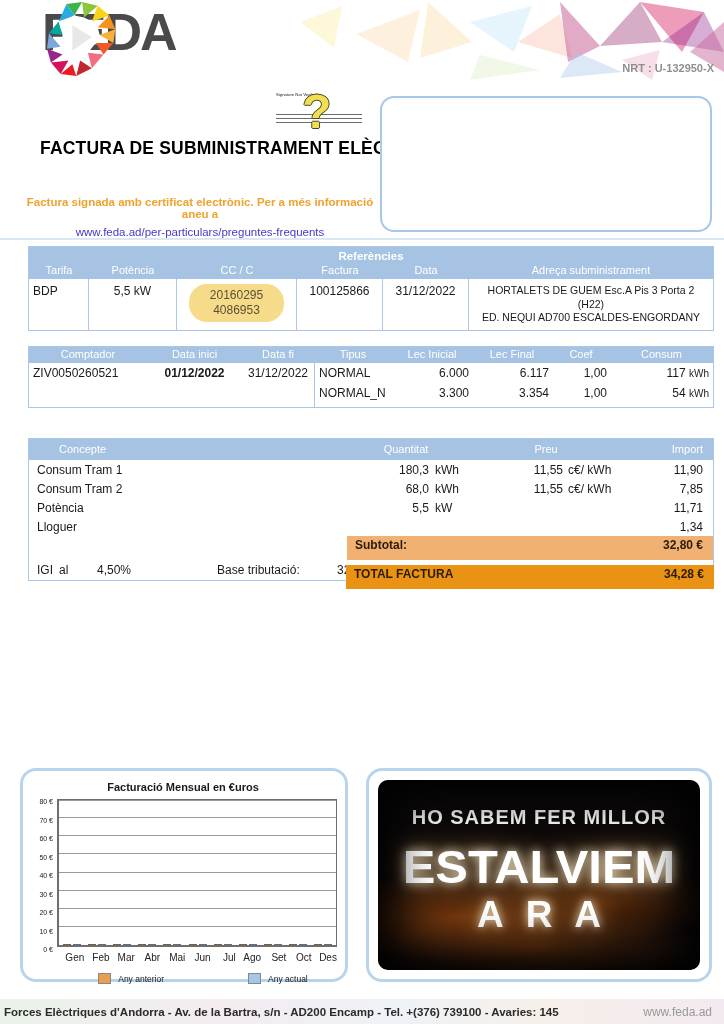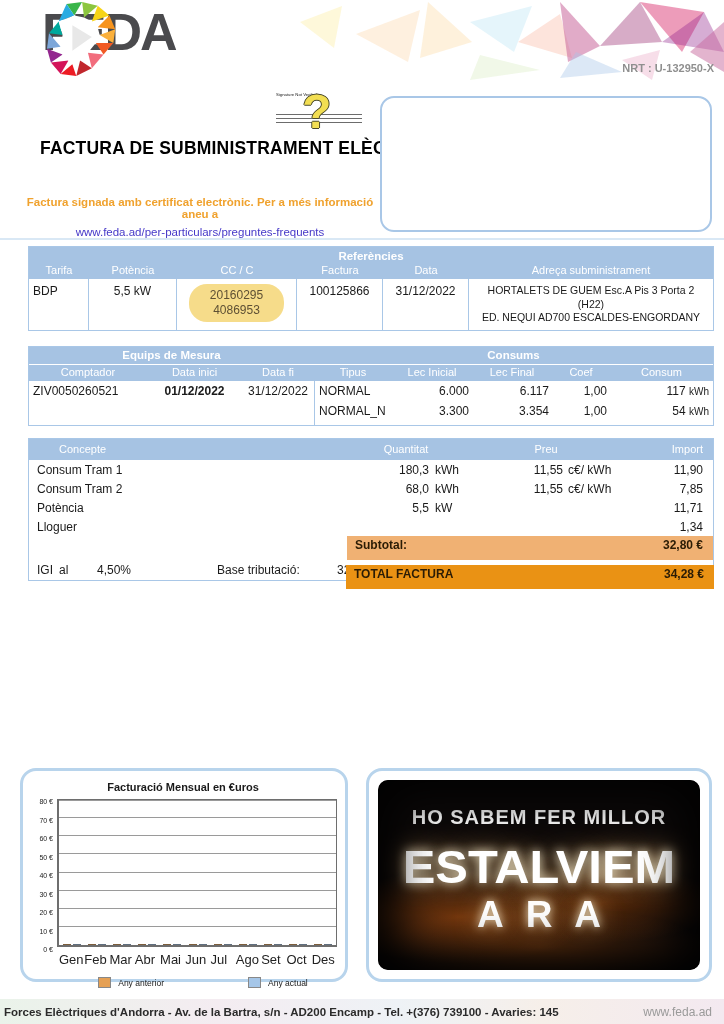--- a/index.html
+++ b/index.html
@@ -111,21 +111,21 @@
   }
   .chart-title { text-align:center; font-size:11px; font-weight:bold; margin:4px 0 6px; }
   .chart-body { display:flex; }
   .y-axis { width:28px; position:relative; height:150px; }
   .y-axis span { position:absolute; right:4px; font-size:7px; color:#222; }
   .plot { flex:1; height:148px; position:relative; border:1px solid #6e6e6e; border-left-width:2px; border-bottom-width:2px; display:flex; align-items:flex-end; background:#fff; }
   .gridline { position:absolute; left:0; width:100%; height:1px; background:#9a9a9a; }
   .bar-group { flex:1; display:flex; justify-content:center; align-items:flex-end; gap:2px; }
   .bar { width:8px; border:1px solid rgba(40,40,40,.55); border-bottom:none; }
   .x-labels { display:flex; margin-left:30px; }
-  .x-labels span { flex:1; text-align:left; font-size:13px; padding-top:3px; color:#222; }
+  .x-labels span { flex:1; text-align:right; font-size:10px; padding-top:3px; color:#222; }
   .legend { display:flex; justify-content:center; gap:44px; margin-top:10px; }
   .legend-item { display:flex; align-items:center; gap:7px; font-size:8.5px;padding-left:40px; }
   .swatch { width:13px; height:11px; border:1px solid #888; }
 
   .ad-box {
     position:absolute; left:366px; top:768px; width:346px; height:214px;
     border:3px solid #b8d4ec; border-radius:16px; background:#fff; padding:9px;
   }
   .ad-inner {
     width:100%; height:100%; border-radius:10px; overflow:hidden; position:relative;
@@ -242,24 +242,20 @@
     <div class="addr-cell">
       <div>HORTALETS DE GUEM  Esc.A Pis 3 Porta 2</div>
       <div>(H22)</div>
       <div>ED. NEQUI AD700 ESCALDES-ENGORDANY</div>
     </div>
   </div>
 </div>
 
 <div class="tbl t-met">
   <div class="thead">
-    <div class="sect-row">
-      <div>Equips de Mesura</div>
-      <div>Consums</div>
-    </div>
     <div class="cols">
       <div class="th">Comptador</div>
       <div class="th">Data inici</div>
       <div class="th">Data fi</div>
       <div class="th">Tipus</div>
       <div class="th">Lec Inicial</div>
       <div class="th">Lec Final</div>
       <div class="th">Coef</div>
       <div class="th">Consum</div>
     </div>

